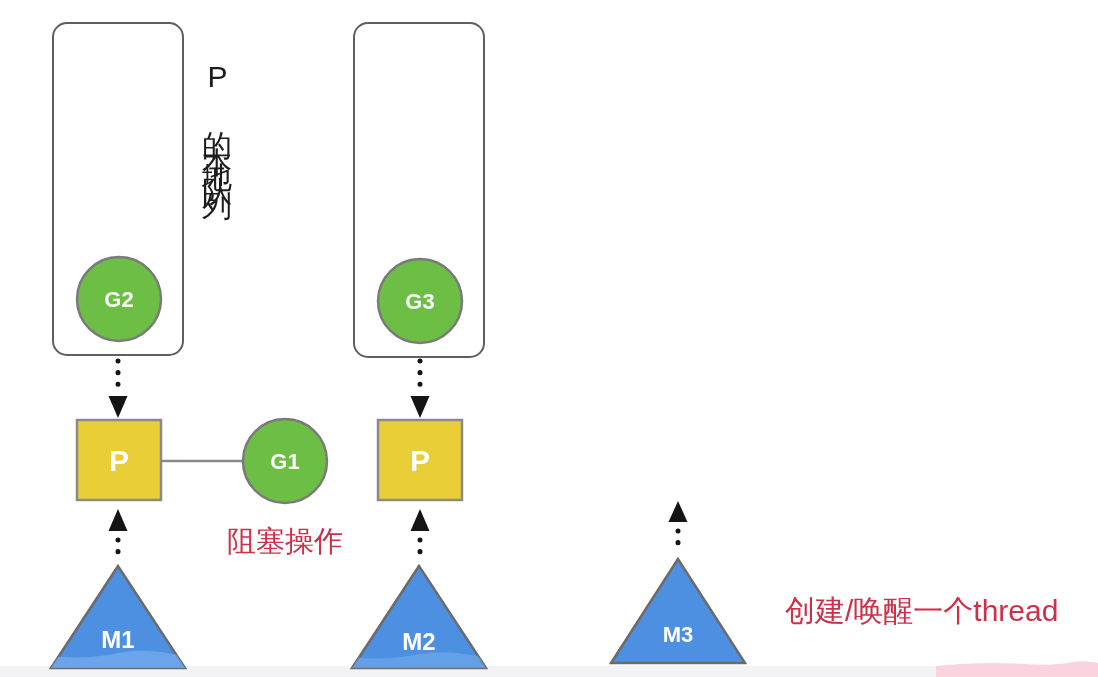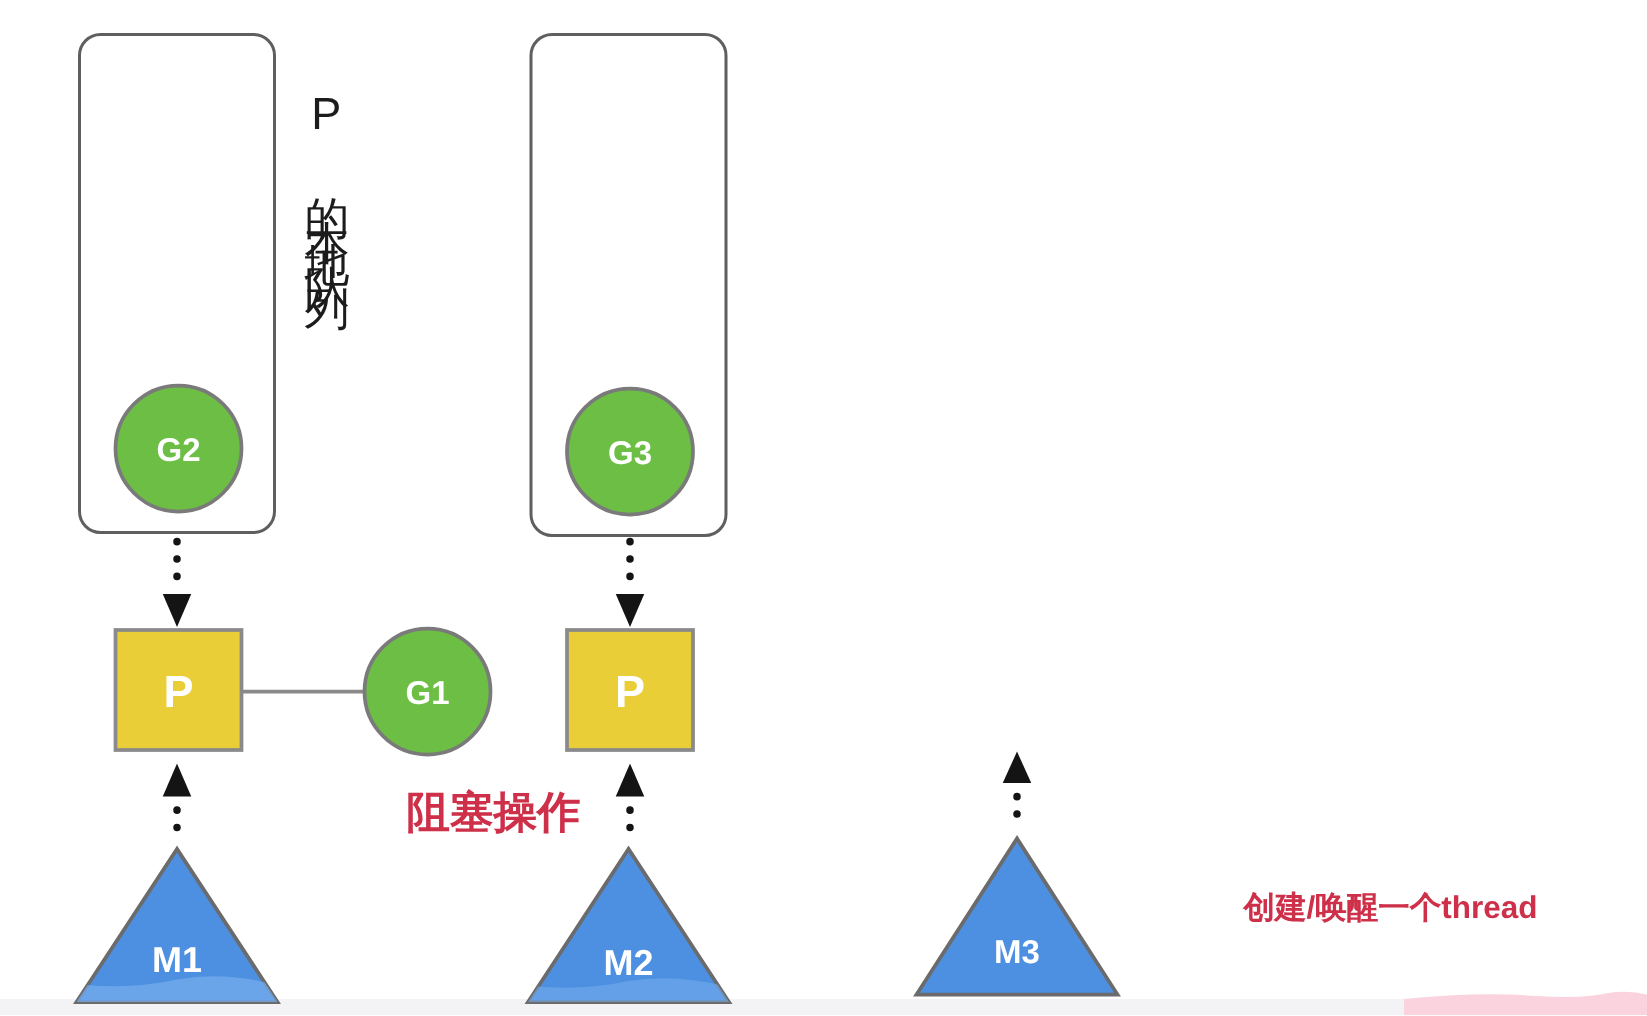--- a/index.html
+++ b/index.html
@@ -23,27 +23,26 @@
     top: 60px;
     writing-mode: vertical-rl;
     text-orientation: upright;
     font-size: 30px;
     letter-spacing: 15px;
     color: #1c1c1c;
     white-space: nowrap;
   }
   .red-label {
     position: absolute;
-    font-weight: bold;
+    font-weight: normal;
     color: #ce2f49;
     white-space: nowrap;
-    margin-left: 44px;
   }
   .red-label.blocking { left: 227px; top: 522px; font-size: 29px; }
-  .red-label.thread   { left: 785px; top: 591px; font-size: 21px; }
+  .red-label.thread   { left: 785px; top: 591px; font-size: 30px; }
 </style>
 </head>
 <body>
 
 <div class="canvas">
 
   <svg width="1098" height="677" viewBox="0 0 1098 677">
 
     <rect x="0" y="666" width="1098" height="11" fill="#f3f3f5"></rect>
     <path d="M936 677 L936 666 Q985 661 1025 664 Q1055 666 1072 662 Q1086 660 1098 663 L1098 677 Z" fill="#fbd3df"></path>

